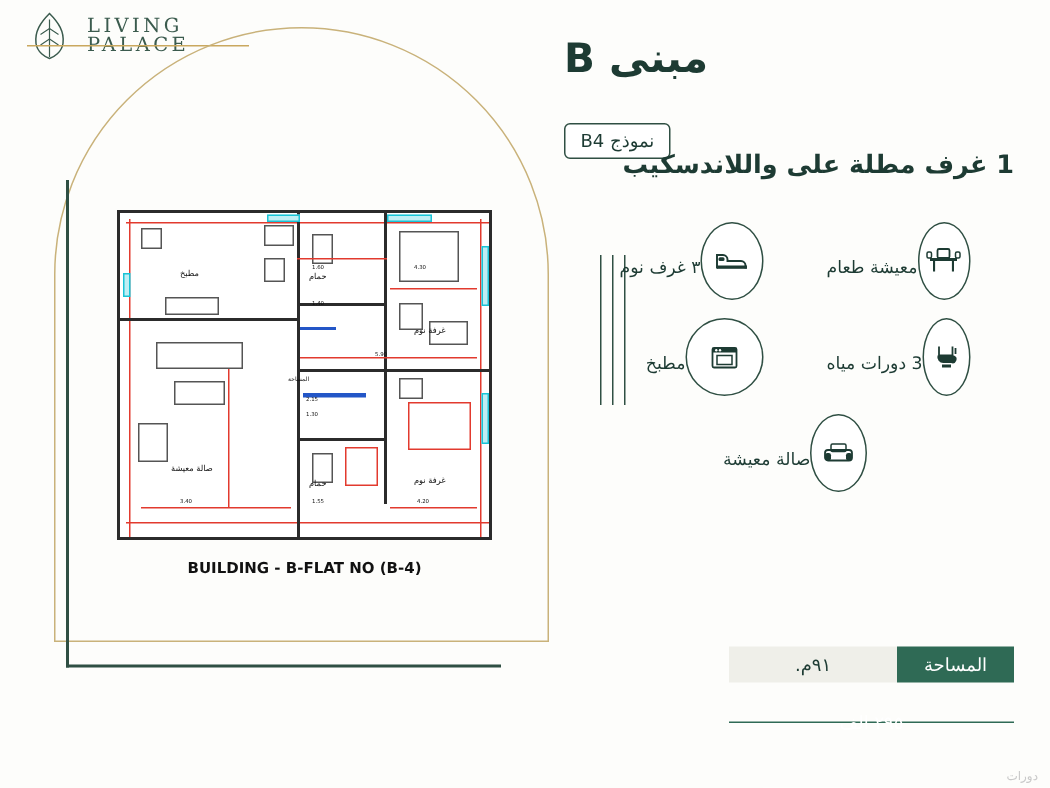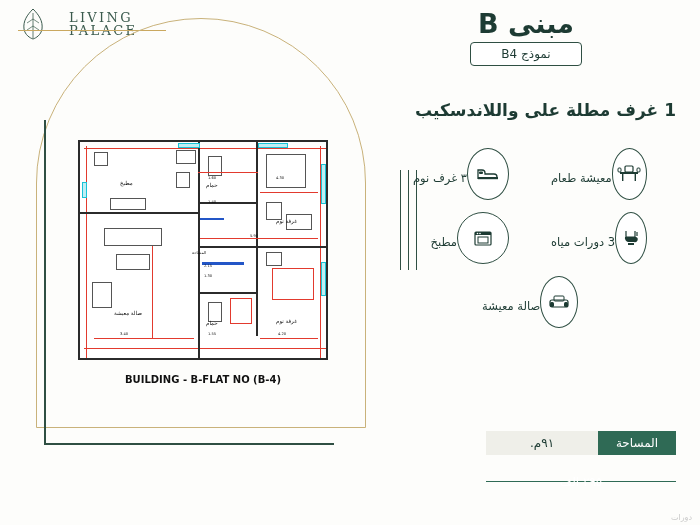--- a/index.html
+++ b/index.html
@@ -6,46 +6,46 @@
   body{
     width:700px;height:525px;
     background:#ffffff;
     font-family:"DejaVu Sans", sans-serif;
     overflow:hidden;
     position:relative;
   }
   .page{position:absolute;inset:0;background:#fdfdfb;}
 
   
-  .logo{position:absolute;left:18px;top:4px;width:150px;height:40px;display:flex;align-items:center;gap:21px;}
+  .logo{position:absolute;left:18px;top:4px;width:150px;height:40px;display:flex;align-items:center;gap:10px;}
   .logo .leaf{width:30px;height:34px;flex:0 0 30px;}
   .logo .ltext{display:flex;flex-direction:column;line-height:1.02;}
   .logo .l1{font-family:"DejaVu Serif",serif;font-size:13px;letter-spacing:2.3px;color:#3b5b4e;}
   .logo .l2{font-family:"DejaVu Serif",serif;font-size:13px;letter-spacing:2.3px;color:#3b5b4e;}
   .logo-rule{position:absolute;left:18px;top:30px;width:148px;height:1px;background:#caa85f;}
 
   
   .arch{
     position:absolute;left:36px;top:18px;width:330px;height:410px;
     border:1.5px solid #c9b27a;
     border-top-left-radius:165px;border-top-right-radius:165px;
     box-sizing:border-box;
   }
   .lframe{
     position:absolute;left:44px;top:120px;width:290px;height:325px;
     border-left:2px solid #2f4f43;border-bottom:2px solid #2f4f43;
     box-sizing:border-box;
   }
 
   
-  .title-wrap{position:absolute;right:24px;top:8px;text-align:center;width:300px;}
+  .title-wrap{position:absolute;right:24px;top:24px;text-align:left;width:300px;}
   .main-title{font-size:27px;font-weight:bold;color:#1d3b33;direction:rtl;}
   .model-badge{
-    display:inline-block;margin-top:3px;border:1px solid #2f4f43;border-radius:4px;
-    padding:4px 30px;font-size:12px;color:#1d3b33;direction:rtl;background:#fff;
+    display:inline-block;margin-top:27px;border:1px solid #2f4f43;border-radius:4px;
+    padding:4px 10px;font-size:12px;color:#1d3b33;direction:rtl;background:#fff;
   }
   .subtitle{
     position:absolute;right:24px;top:100px;width:300px;text-align:right;
     font-size:17px;font-weight:bold;color:#1d3b33;direction:rtl;
   }
 
   
   .features{position:absolute;right:20px;top:148px;width:300px;direction:rtl;}
   .frow{display:flex;justify-content:center;gap:42px;margin-bottom:12px;}
   .frow.single{justify-content:center;}

